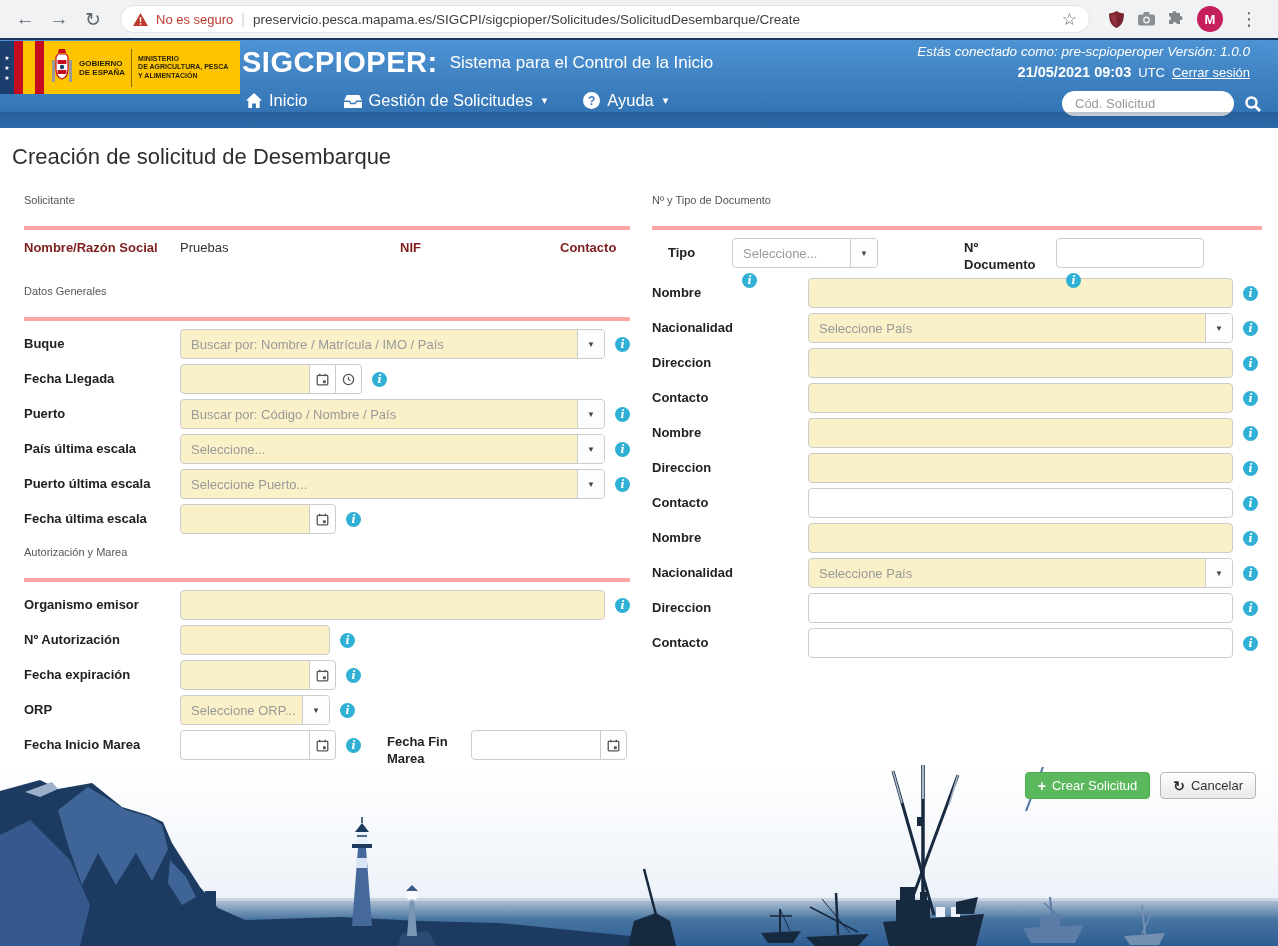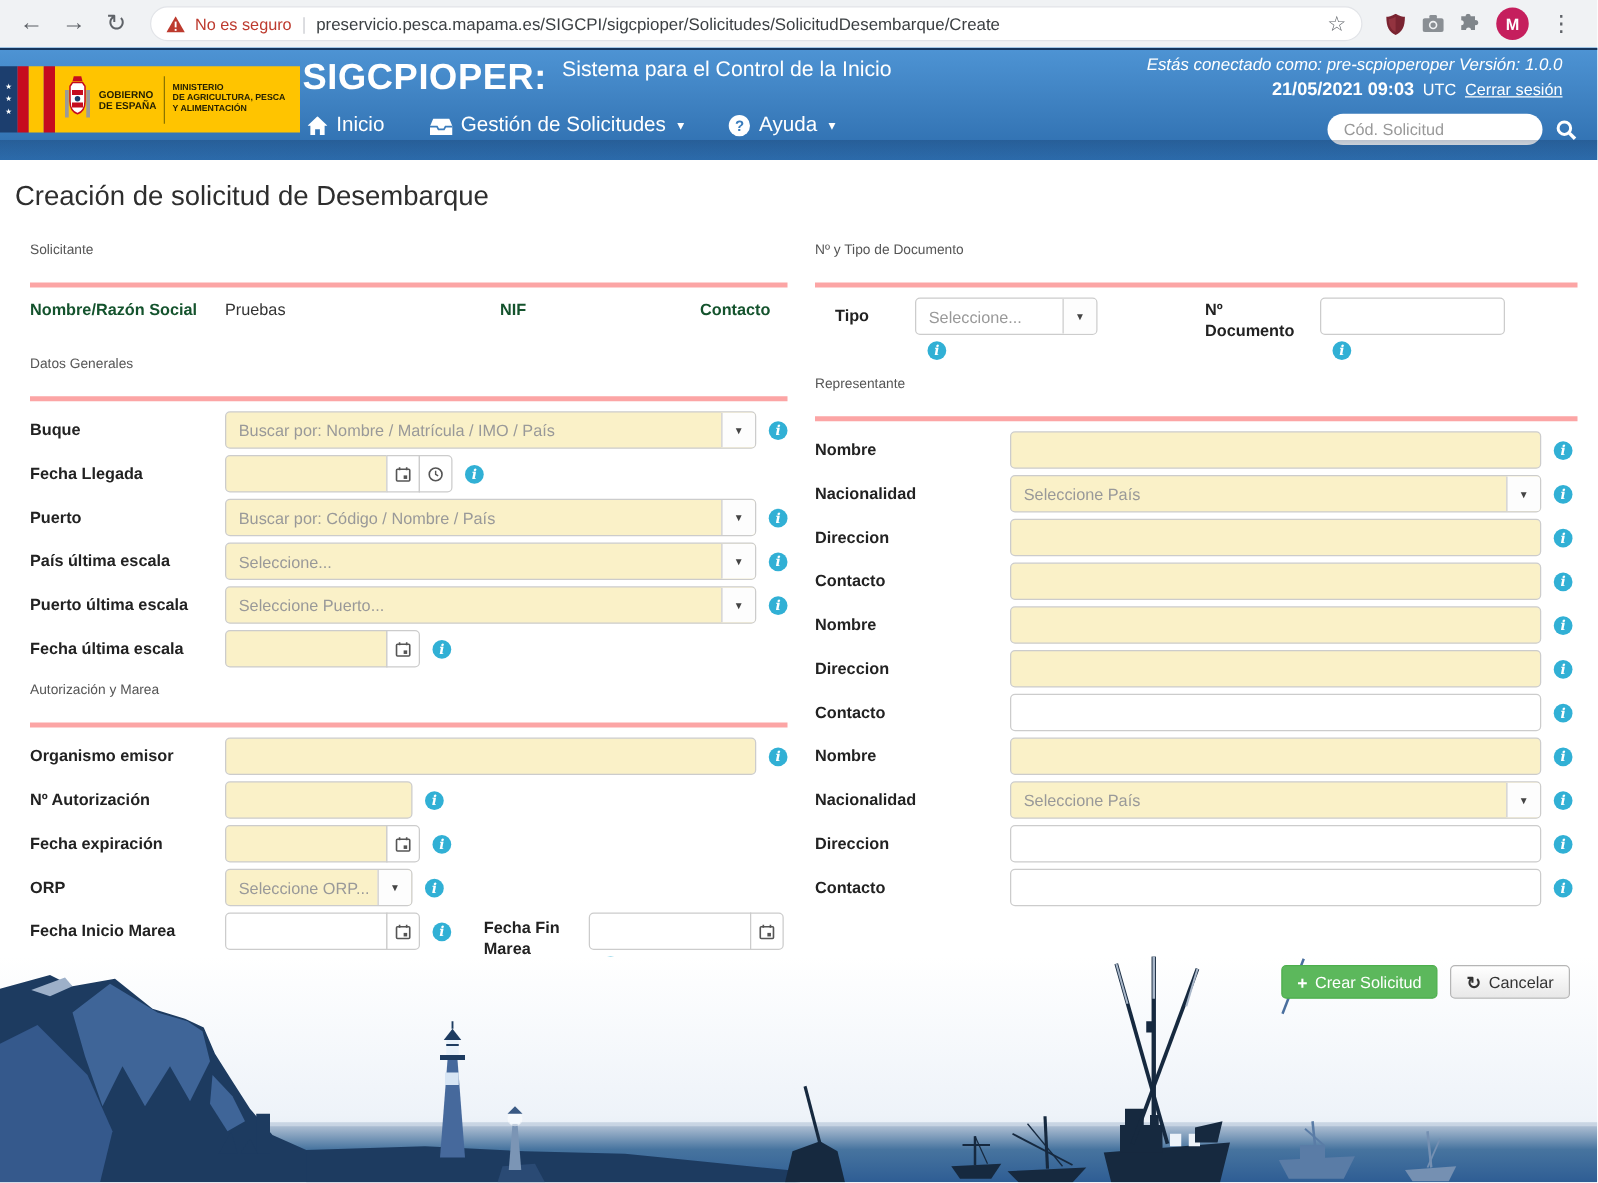--- a/index.html
+++ b/index.html
@@ -20,31 +20,31 @@
   .avatar { width:26px; height:26px; border-radius:50%; background:#c51f5d; color:#fff;
             font-size:13px; font-weight:bold; display:flex; align-items:center; justify-content:center; }
   .menu-dots { font-size:18px; color:#5f6368; padding:0 4px; cursor:pointer; }
 
   
   .app-header { position:relative; height:90px;
                 background:linear-gradient(180deg,#4e94d4 0%,#3a7cbc 62%,#2d6dae 100%);
                 box-shadow: inset 0 2px 0 #16365e; }
   .header-bottom { position:absolute; bottom:0; left:0; right:0; height:16px;
                    background:linear-gradient(rgba(8,38,78,.28), rgba(8,38,78,.04)); }
-  .logo { position:absolute; left:0; top:15px; height:53px; display:flex; cursor:pointer; }
+  .logo { position:absolute; left:0; top:3px; height:53px; display:flex; cursor:pointer; }
   .eu-band { width:14px; background:#1c3e6e; display:flex; flex-direction:column;
              justify-content:center; align-items:center; gap:4px; }
   .eu-star { color:#fff; font-size:6px; line-height:6px; }
   .flag-red { width:9px; background:#c60b1e; }
   .flag-yellow { width:12px; background:#ffc400; }
   .logo-box { width:196px; background:#ffc400; display:flex; align-items:center; gap:6px; padding:0 7px; }
   .gob-text { font-size:8px; font-weight:bold; color:#231f00; line-height:9px; }
   .logo-div { width:1px; height:38px; background:#8a7400; }
   .min-text { font-size:7px; font-weight:bold; color:#231f00; line-height:8.5px; }
-  .app-title { position:absolute; left:242px; top:8px; display:flex; align-items:flex-start; color:#fff; }
+  .app-title { position:absolute; left:242px; top:8px; display:flex; align-items:center; color:#fff; }
   .app-name { font-size:29px; font-weight:bold; letter-spacing:.5px; }
   .app-tagline { font-size:17px; margin-left:12px; }
   .session-box { position:absolute; right:28px; top:6px; text-align:right; color:#fff; }
   .session-line1 { font-style:italic; font-size:13.5px; }
   .session-line2 { margin-top:5px; font-size:13px; display:flex; justify-content:flex-end;
                    align-items:baseline; gap:7px; }
   .session-date { font-weight:bold; font-size:14.5px; }
   .logout-link { text-decoration:underline; cursor:pointer; }
   .main-nav { position:absolute; left:246px; bottom:18px; display:flex; gap:36px; align-items:center; }
   .nav-item { display:flex; align-items:center; gap:7px; color:#fff; font-size:16.5px; cursor:pointer; }
@@ -60,21 +60,21 @@
   .main { position:relative; height:637px; background:#fff; }
   .page-title { font-size:22px; font-weight:normal; color:#2e2e2e; padding:16px 0 0 12px; }
   .cols { position:relative; margin-top:12px; }
   .col-left  { position:absolute; left:12px;  top:0; width:618px; }
   .col-right { position:absolute; left:640px; top:0; width:622px; }
   .section-title { margin:12px 0 8px 12px; padding-bottom:20px; border-bottom:4px solid #fca5a5;
                    font-size:11px; color:#555; }
   .col-left .section-title, .col-right .section-title { margin-left:12px; }
 
   .sol-row { display:flex; padding-left:12px; margin-top:10px; font-size:13px; }
-  .sol-label { font-weight:bold; color:#14532d; }
+  .sol-label { font-weight:bold; color:#7f1d1d; }
   .sol-label.w1 { width:156px; } .sol-value { width:220px; color:#333; } .sol-label.w3 { width:160px; }
 
   .field-row { display:flex; align-items:flex-start; padding-left:12px; margin-bottom:5px; min-height:30px; }
   .field-label { width:156px; flex-shrink:0; padding-top:7px; font-size:13px; font-weight:bold; color:#222; }
   .txt { height:30px; border:1px solid #ccc; border-radius:4px; padding:0 10px; font-size:13px;
          color:#555; background:#fff; outline:none; }
   .txt.yellow { background:#faf1c8; }
   .w425 { width:425px; } .w130 { width:130px; } .w150 { width:150px; } .w146 { width:146px; } .w148 { width:148px; }
   .sel { height:30px; border:1px solid #ccc; border-radius:4px; background:#fff; display:flex;
          align-items:stretch; cursor:pointer; overflow:hidden; }
@@ -429,21 +429,20 @@
           </div>
           <span class="info-dot below">i</span>
         </div>
         <span class="field-label ndoc-label">Nº Documento</span>
         <div class="relwrap">
           <input class="txt w148" style="">
           <span class="info-dot below" style="left:24px">i</span>
         </div>
       </div>
 
-      <div class="section-title" style="margin-top:28px">Representante</div>
 
       <div class="field-row">
         <span class="field-label">Nombre</span>
         <input class="txt yellow w425" style="">
         <span class="info-dot">i</span>
       </div>
       <div class="field-row">
         <span class="field-label">Nacionalidad</span>
         <div class="sel yellow w425">
           <span class="sel-text">Seleccione País</span>

